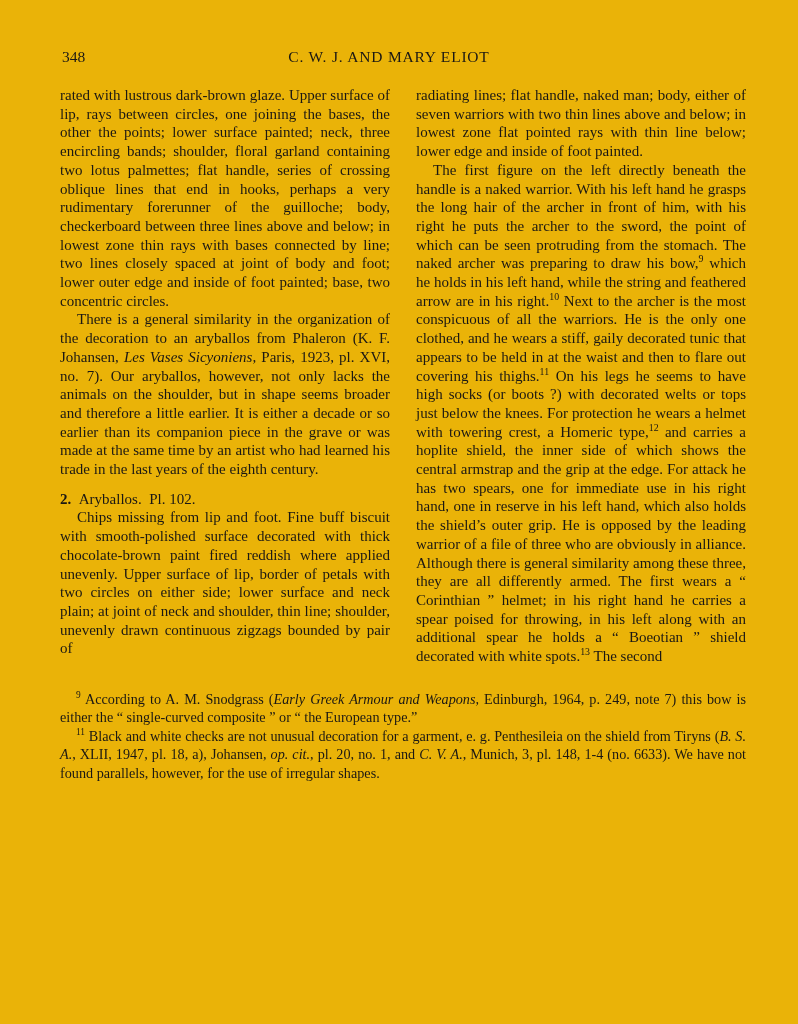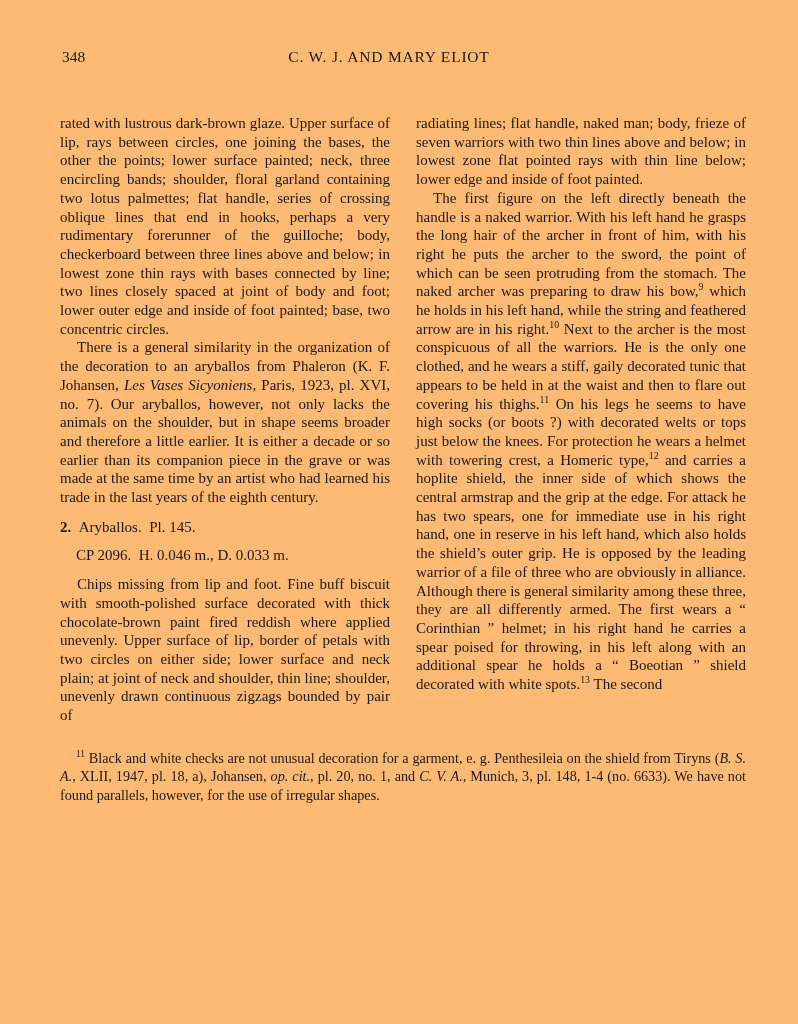--- a/index.html
+++ b/index.html
@@ -1,29 +1,29 @@
 <!DOCTYPE html>
 <html><head>
 <meta charset="utf-8">
 <style>
   html, body { margin:0; padding:0; background:#ffffff; }
   .page {
     width:798px; height:1024px; box-sizing:border-box; overflow:hidden;
-    background:#fdba74; color:#1b1814;
+    background:#eab308; color:#1b1814;
     font-family:"Liberation Serif","DejaVu Serif",serif;
     padding:48px 52px 18px 60px; position:relative;
   }
   .page-header { position:relative; height:22px; margin-bottom:16px; }
   .page-num { position:absolute; left:2px; top:0; font-size:15.5px; }
   .running-head {
     position:absolute; left:12px; right:40px; top:0; text-align:center;
     font-size:15.5px; letter-spacing:0.8px;
   }
   .columns { display:flex; gap:26px; }
-  .col { width:330px; flex:0 0 330px;margin-top:28px; }
+  .col { width:330px; flex:0 0 330px; }
   .para { margin:0; font-size:15px; line-height:18.7px; text-align:justify; }
   .indent { text-indent:17px; }
   .entry-heading { margin-top:11px; }
   .entry-heading strong { font-weight:bold; }
   .catalog { margin:10px 0; text-indent:16px; }
   sup { font-size:0.66em; line-height:0; }
   em { }
   .footnotes { margin-top:24px; }
   .footnote {
     margin:0; font-size:14.2px; line-height:18.5px;
@@ -37,27 +37,27 @@
 
   <div class="page-header">
     <span class="page-num">348</span>
     <span class="running-head">C. W. J. AND MARY ELIOT</span>
   </div>
 
   <div class="columns">
     <div class="col">
       <p class="para"><span>rated with lustrous dark-brown glaze. Upper surface of lip, rays between circles, one joining the bases, the other the points; lower surface painted; neck, three encircling bands; shoulder, floral garland containing two lotus palmettes; flat handle, series of crossing oblique lines that end in hooks, perhaps a very rudimentary forerunner of the guilloche; body, checkerboard between three lines above and below; in lowest zone thin rays with bases connected by line; two lines closely spaced at joint of body and foot; lower outer edge and inside of foot painted; base, two concentric circles.</span></p>
       <p class="para indent"><span>There is a general similarity in the organization of the decoration to an aryballos from Phaleron (K. F. Johansen, </span><em>Les Vases Sicyoniens,</em><span> Paris, 1923, pl. XVI, no. 7). Our aryballos, however, not only lacks the animals on the shoulder, but in shape seems broader and therefore a little earlier. It is either a decade or so earlier than its companion piece in the grave or was made at the same time by an artist who had learned his trade in the last years of the eighth century.</span></p>
-      <p class="para entry-heading"><strong>2.</strong><span> Aryballos. Pl. 145.</span></p>
-      <p class="para catalog"><span>CP 2096. H. 0.046 m., D. 0.033 m.</span></p>
+      <p class="para entry-heading"><strong>2.</strong><span> Aryballos. Pl. 102.</span></p>
       <p class="para indent"><span>Chips missing from lip and foot. Fine buff biscuit with smooth-polished surface decorated with thick chocolate-brown paint fired reddish where applied unevenly. Upper surface of lip, border of petals with two circles on either side; lower surface and neck plain; at joint of neck and shoulder, thin line; shoulder, unevenly drawn continuous zigzags bounded by pair of</span></p>
     </div>
     <div class="col">
-      <p class="para"><span>radiating lines; flat handle, naked man; body, frieze of seven warriors with two thin lines above and below; in lowest zone flat pointed rays with thin line below; lower edge and inside of foot painted.</span></p>
+      <p class="para"><span>radiating lines; flat handle, naked man; body, either of seven warriors with two thin lines above and below; in lowest zone flat pointed rays with thin line below; lower edge and inside of foot painted.</span></p>
       <p class="para indent"><span>The first figure on the left directly beneath the handle is a naked warrior. With his left hand he grasps the long hair of the archer in front of him, with his right he puts the archer to the sword, the point of which can be seen protruding from the stomach. The naked archer was preparing to draw his bow,</span><sup>9</sup><span> which he holds in his left hand, while the string and feathered arrow are in his right.</span><sup>10</sup><span> Next to the archer is the most conspicuous of all the warriors. He is the only one clothed, and he wears a stiff, gaily decorated tunic that appears to be held in at the waist and then to flare out covering his thighs.</span><sup>11</sup><span> On his legs he seems to have high socks (or boots ?) with decorated welts or tops just below the knees. For protection he wears a helmet with towering crest, a Homeric type,</span><sup>12</sup><span> and carries a hoplite shield, the inner side of which shows the central armstrap and the grip at the edge. For attack he has two spears, one for immediate use in his right hand, one in reserve in his left hand, which also holds the shield’s outer grip. He is opposed by the leading warrior of a file of three who are obviously in alliance. Although there is general similarity among these three, they are all differently armed. The first wears a “ Corinthian ” helmet; in his right hand he carries a spear poised for throwing, in his left along with an additional spear he holds a “ Boeotian ” shield decorated with white spots.</span><sup>13</sup><span> The second</span></p>
     </div>
   </div>
 
   <div class="footnotes">
+    <p class="footnote"><sup>9</sup><span> According to A. M. Snodgrass (</span><em>Early Greek Armour and Weapons,</em><span> Edinburgh, 1964, p. 249, note 7) this bow is either the “ single-curved composite ” or “ the European type.”</span></p>
     <p class="footnote"><sup>11</sup><span> Black and white checks are not unusual decoration for a garment, e. g. Penthesileia on the shield from Tiryns (</span><em>B. S. A.</em><span>, XLII, 1947, pl. 18, a), Johansen, </span><em>op. cit.</em><span>, pl. 20, no. 1, and </span><em>C. V. A.</em><span>, Munich, 3, pl. 148, 1-4 (no. 6633). We have not found parallels, however, for the use of irregular shapes.</span></p>
   </div>
 
 </div>
 
 </body></html>

